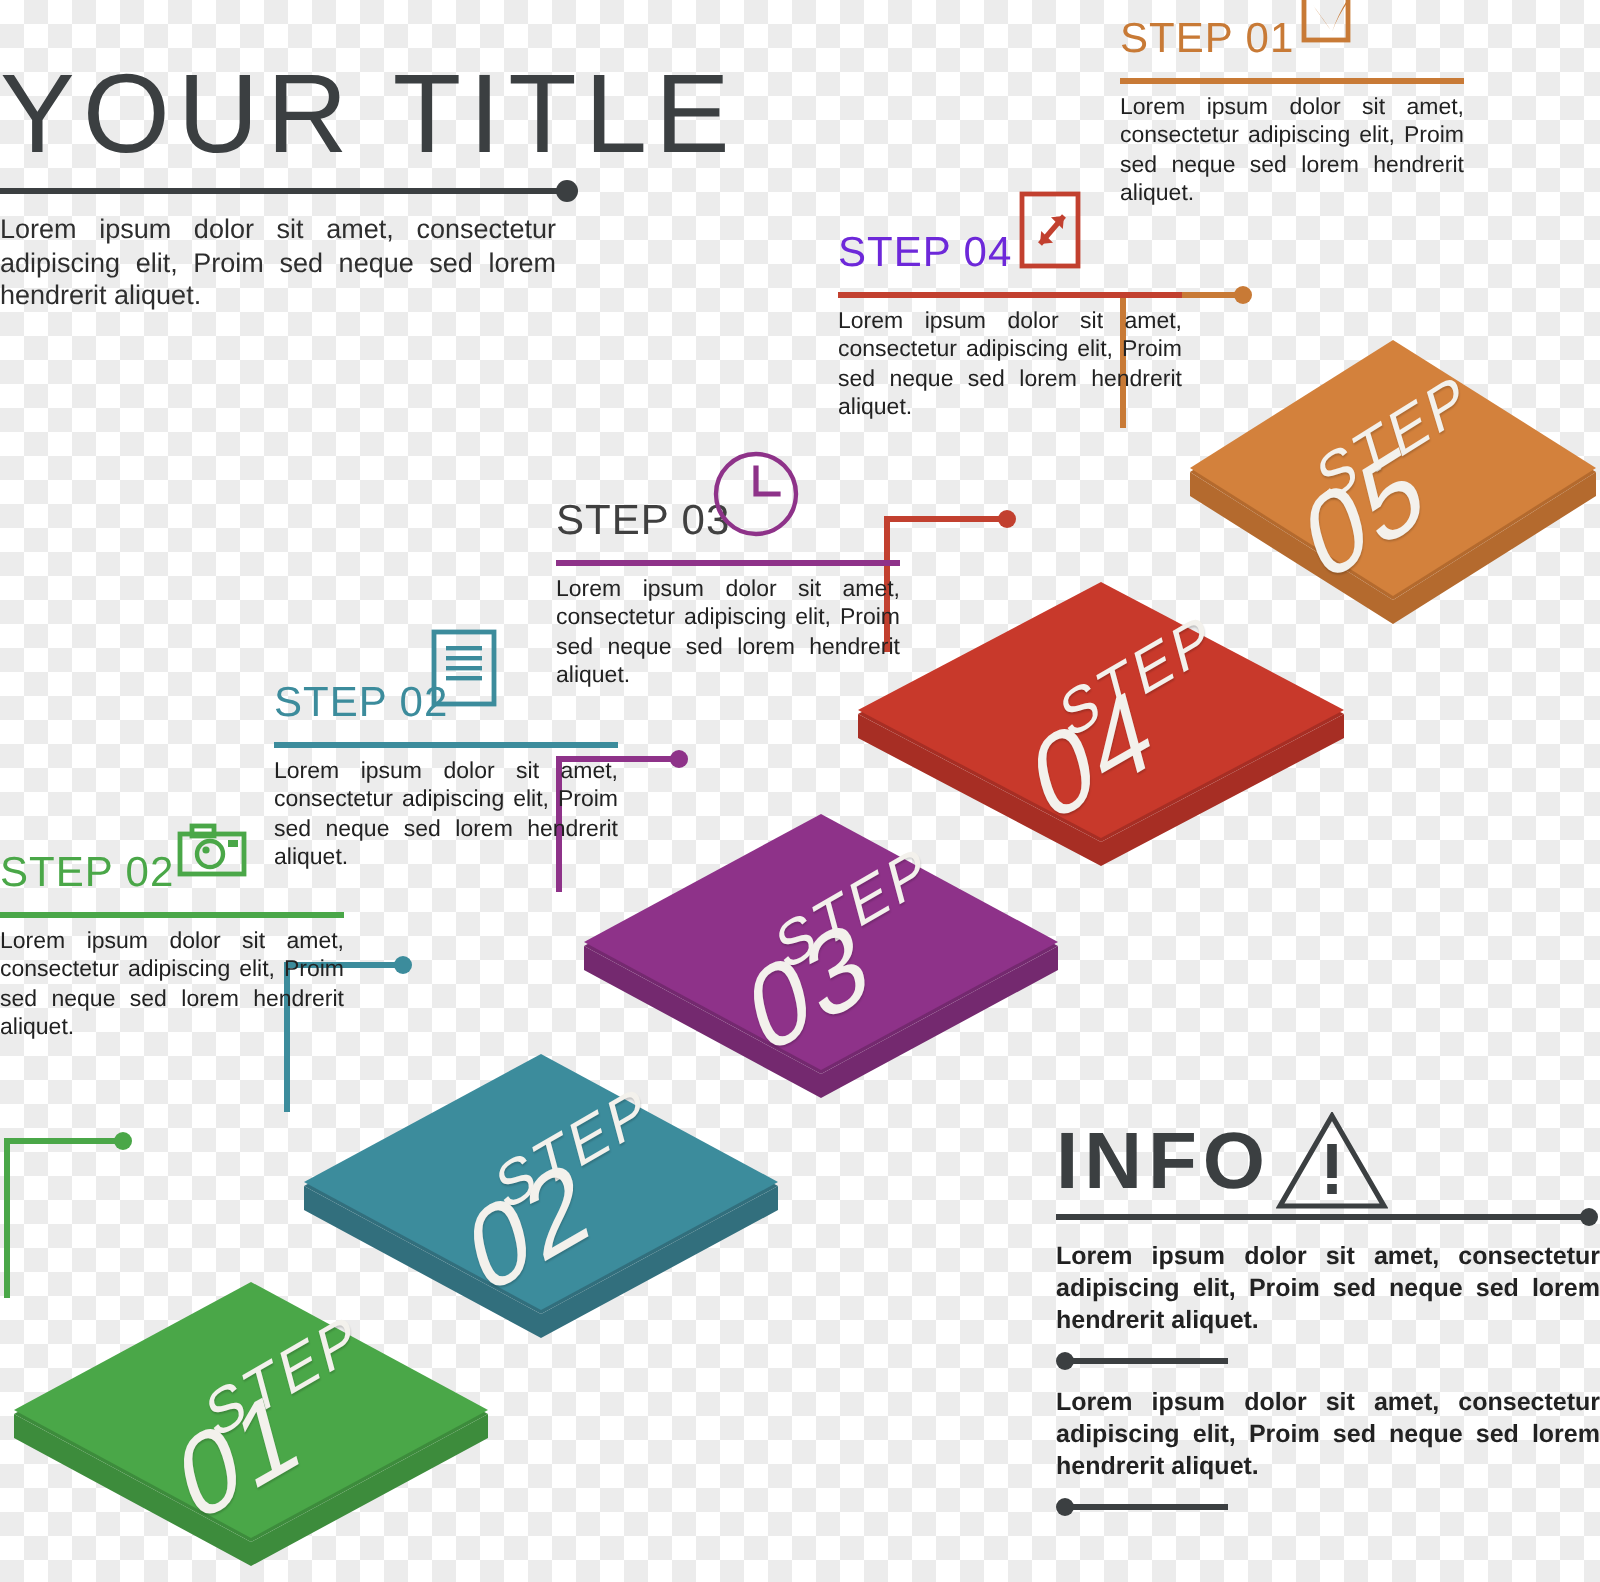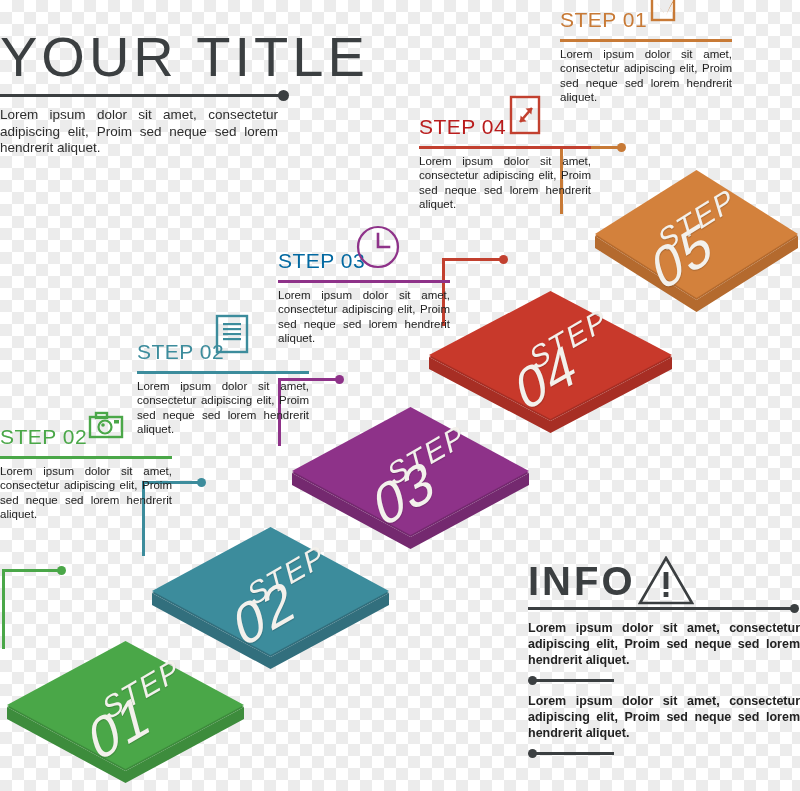--- a/index.html
+++ b/index.html
@@ -226,35 +226,35 @@
           <rect x="8" y="24" width="18" height="2.2" fill="#3c8c9c"></rect>
         </svg>
       </div>
     </div>
     <div class="step-rule" style="background:#3c8c9c;"></div>
     <div class="step-desc">Lorem ipsum dolor sit amet, consectetur adipiscing elit, Proim sed neque sed lorem hendrerit aliquet.</div>
   </div>
 
   <div class="abs step-block" id="block-03">
     <div class="step-head">
-      <div class="step-label" style="color:#0369a1;">STEP 03</div>
+      <div class="step-label" style="color:#404040;">STEP 03</div>
       <div class="step-icon">
         <svg width="44" height="44" viewBox="0 0 44 44">
           <circle cx="22" cy="22" r="20" fill="none" stroke="#8e3289" stroke-width="2.2"></circle>
           <path d="M22 9 L22 22 L33 22" fill="none" stroke="#8e3289" stroke-width="2.6" stroke-linecap="square"></path>
         </svg>
       </div>
     </div>
     <div class="step-rule" style="background:#8e3289;"></div>
     <div class="step-desc">Lorem ipsum dolor sit amet, consectetur adipiscing elit, Proim sed neque sed lorem hendrerit aliquet.</div>
   </div>
 
   <div class="abs step-block" id="block-04">
     <div class="step-head">
-      <div class="step-label" style="color:#b91c1c;">STEP 04</div>
+      <div class="step-label" style="color:#6d28d9;">STEP 04</div>
       <div class="step-icon">
         <svg width="32" height="40" viewBox="0 0 32 40">
           <rect x="2" y="2" width="28" height="36" fill="none" stroke="#c2402f" stroke-width="2.4"></rect>
           <path d="M11 27 L23 13" stroke="#c2402f" stroke-width="2.6"></path>
           <path d="M23 13 L16.5 13.6 L22.4 19.5 Z" fill="#c2402f"></path>
           <path d="M11 27 L17.5 26.4 L11.6 20.5 Z" fill="#c2402f"></path>
         </svg>
       </div>
     </div>
     <div class="step-rule" style="background:#c2402f;"></div>

